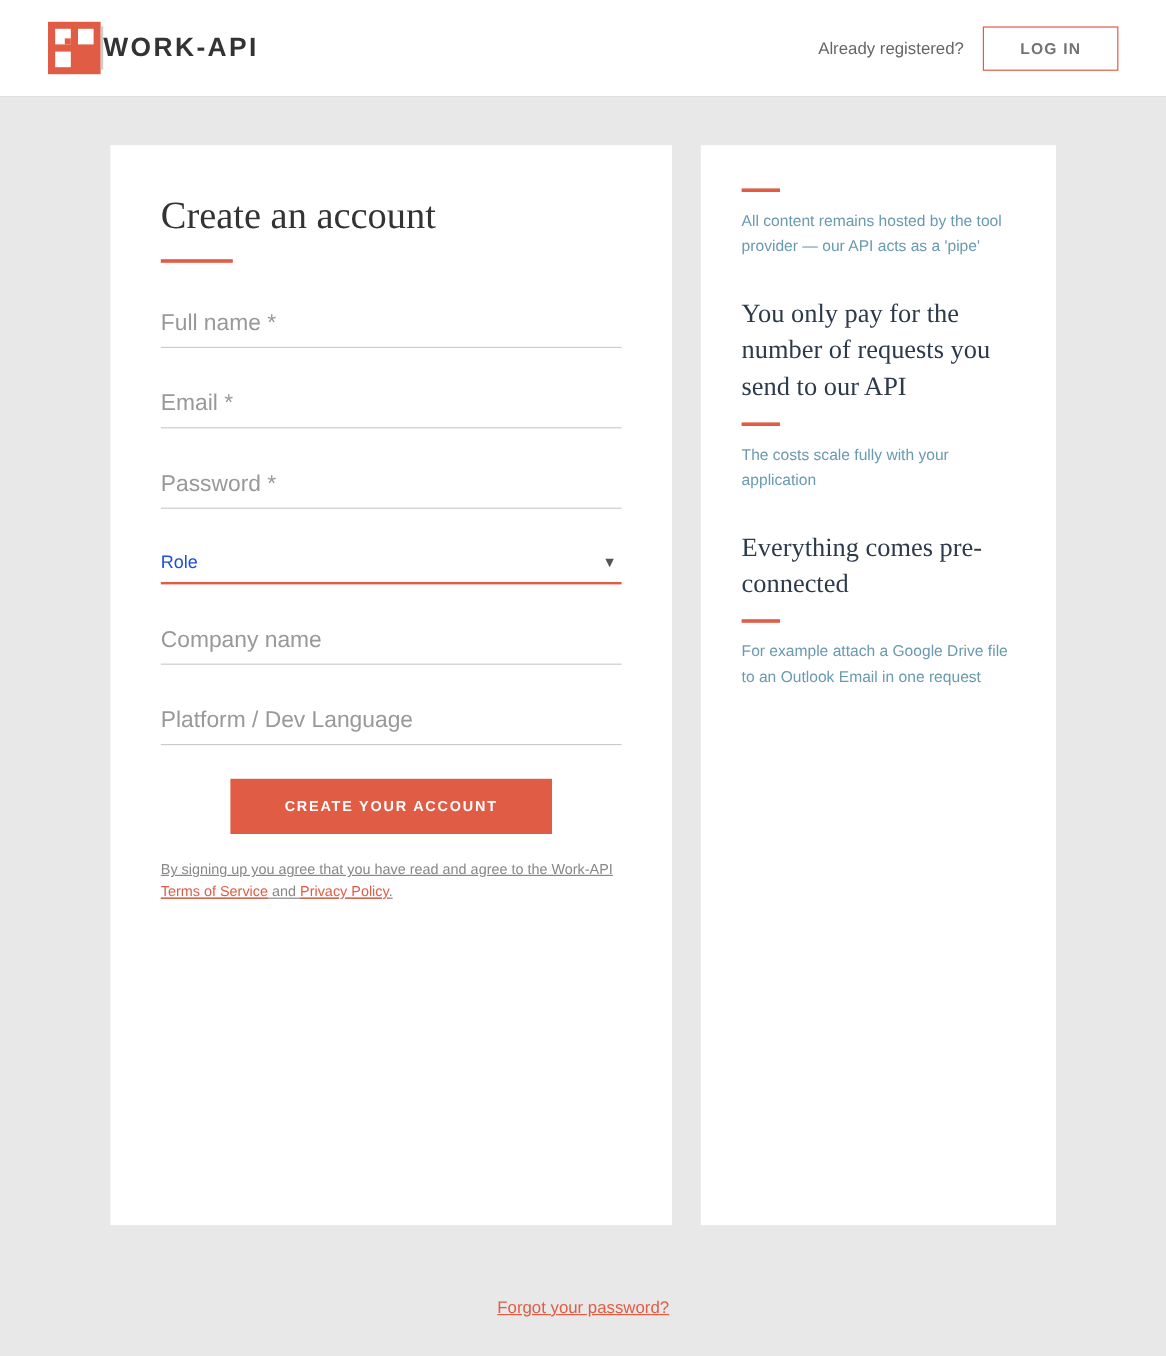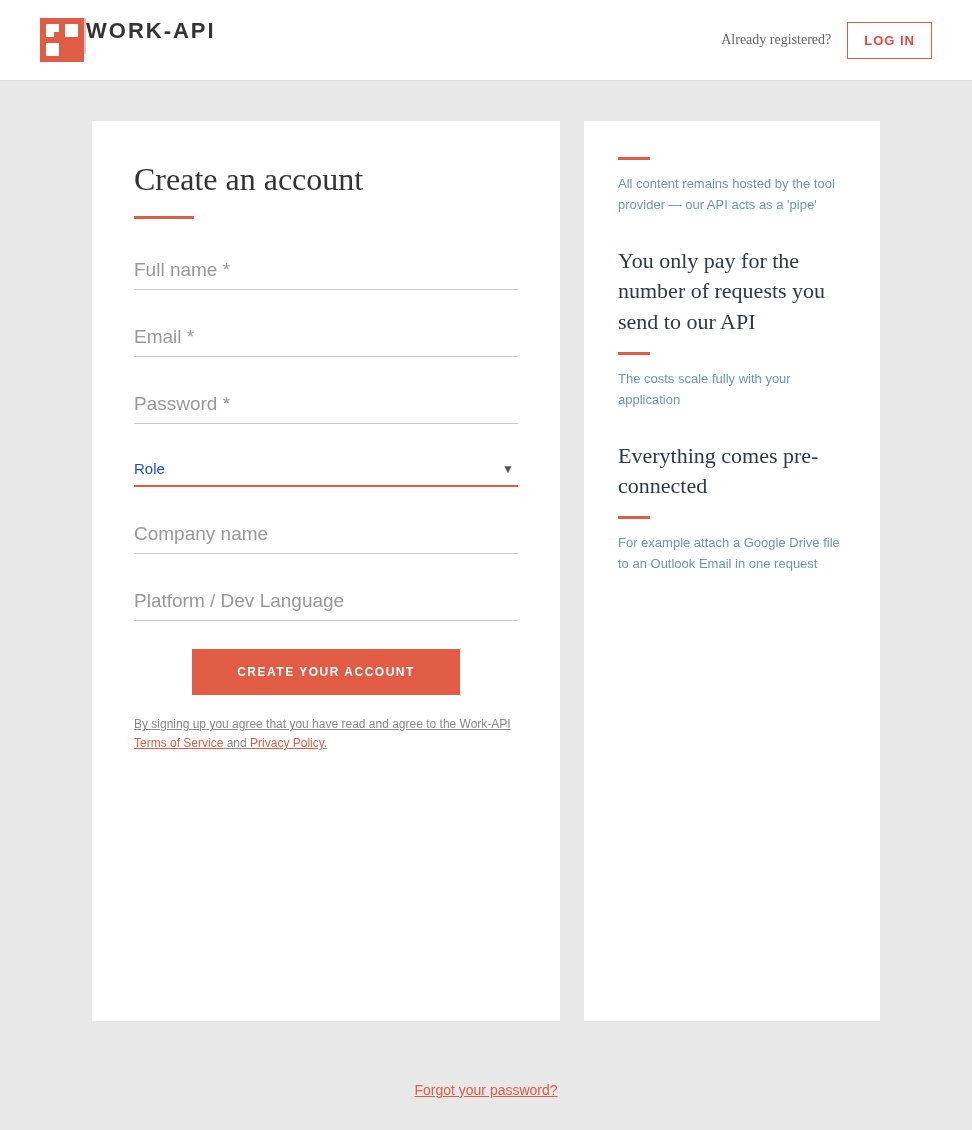--- a/index.html
+++ b/index.html
@@ -14,20 +14,21 @@
     .header {
       background: #fff;
       display: flex;
       align-items: center;
       justify-content: space-between;
       padding: 18px 40px;
       border-bottom: 1px solid #e0e0e0;
     }
     .logo-area {
       display: flex;
+      align-items: center;
     }
     .logo-icon {
       width: 44px;
       height: 44px;
     }
     .logo-divider {
       width: 2px;
       height: 36px;
       background: #ccc;
     }
@@ -37,33 +38,33 @@
       font-weight: bold;
       letter-spacing: 2px;
       color: #333;
     }
     .header-right {
       display: flex;
       align-items: center;
       gap: 16px;
     }
     .already-registered {
-      font-family: Liberation Serif, serif;
+      font-family: Liberation Sans, sans-serif;
       font-size: 14px;
       color: #666;
     }
     .login-btn {
       border: 1px solid #e05c45;
       background: transparent;
-      color: #ef4444;
+      color: #737373;
       font-family: 'Arial', sans-serif;
       font-size: 13px;
       font-weight: bold;
       letter-spacing: 1px;
-      padding: 10px 16px;
+      padding: 10px 30px;
       cursor: pointer;
       text-transform: uppercase;
     }
 
     
     .main-content {
       display: flex;
       justify-content: center;
       gap: 24px;
       padding: 40px 60px;

